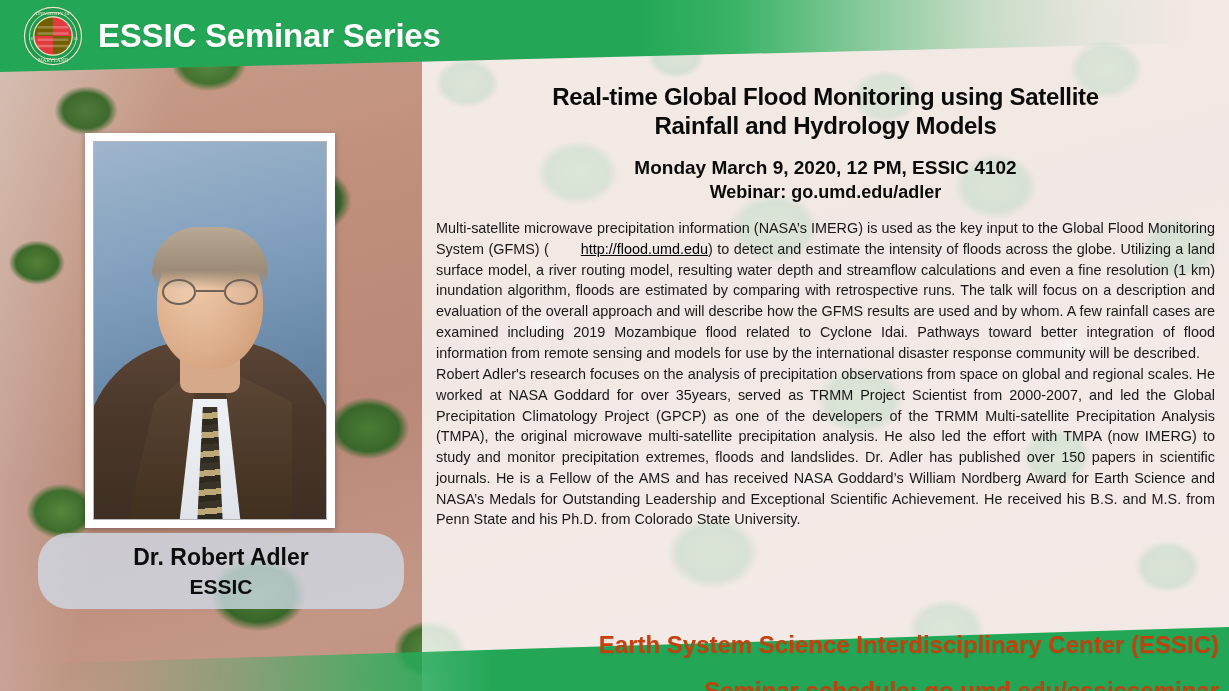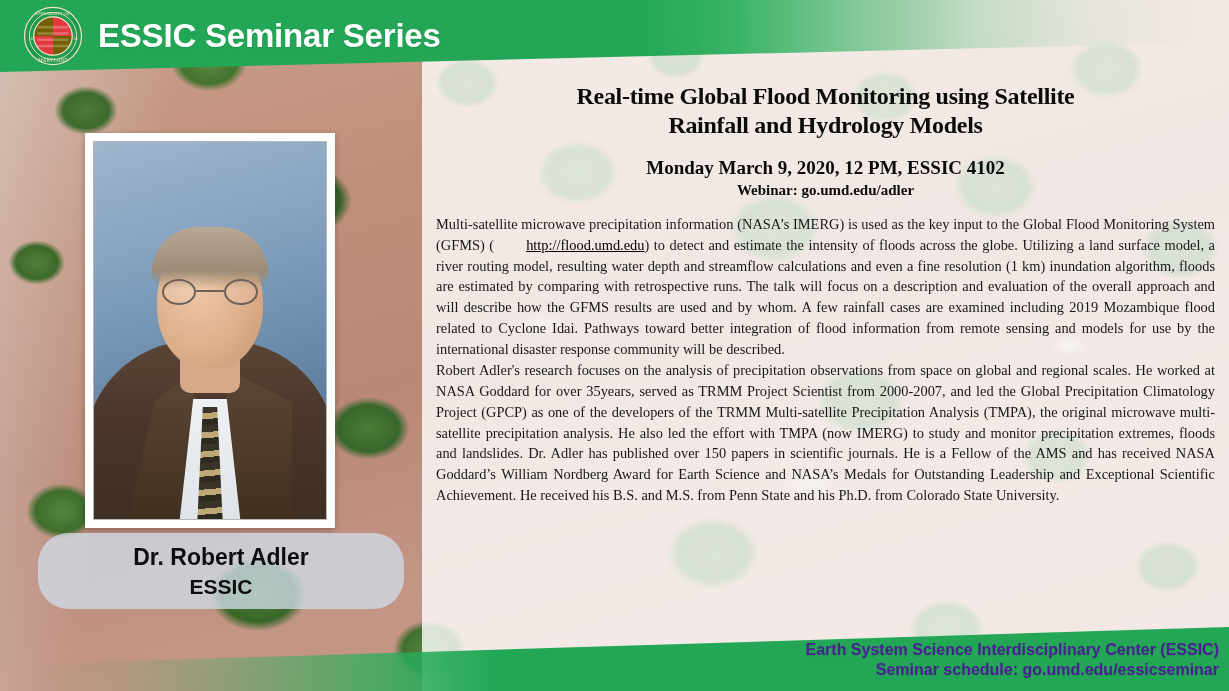--- a/index.html
+++ b/index.html
@@ -205,42 +205,41 @@
   }
   .nameplate .n1 { font-size: 23px; font-weight: bold; color: #0d0d0d; }
   .nameplate .n2 { font-size: 21px; font-weight: bold; color: #0d0d0d; }
 
   
   .content {
     position: absolute;
     left: 422px; top: 0;
     width: 807px; height: 522px;
     padding: 82px 14px 0 14px;
-    font-family: Liberation Serif, serif;
   }
 
   .talk-title {
     text-align: center;
     font-size: 24px;
     font-weight: bold;
     color: #0b0b0b;
     line-height: 1.21;
     letter-spacing: -0.3px;
   }
   .talk-when {
     text-align: center;
     font-size: 19px;
     font-weight: bold;
     color: #0b0b0b;
     margin-top: 16px;
     line-height: 1.3;
   }
   .talk-webinar {
     text-align: center;
-    font-size: 15px;
+    font-size: 18px;
     font-weight: bold;
     color: #0b0b0b;
     line-height: 1.3;
   }
 
   .para {
     text-align: justify;
     font-size: 14.4px;
     color: #181818;
     line-height: 1.44;
@@ -274,25 +273,26 @@
     left: 0; bottom: 0;
     width: 1229px; height: 62px;
     display: flex;
     flex-direction: column;
     align-items: flex-end;
     justify-content: center;
     gap: 2px;
     padding-right: 10px;
   }
   .footer-inner div {
-    color: #4c1d95;
-    font-size: 16px;
+    color: #c2410c;
+    font-size: 24px;
     font-weight: bold;
     white-space: nowrap;
     text-shadow: 0 1px 2px rgba(0,0,0,0.10);
+    margin-top: 16px;
   }
 </style>
 </head>
 <body>
 
 <div id="flyer">
 
   <div class="photo-bg"></div>
   <div class="photo-wash"></div>
 

